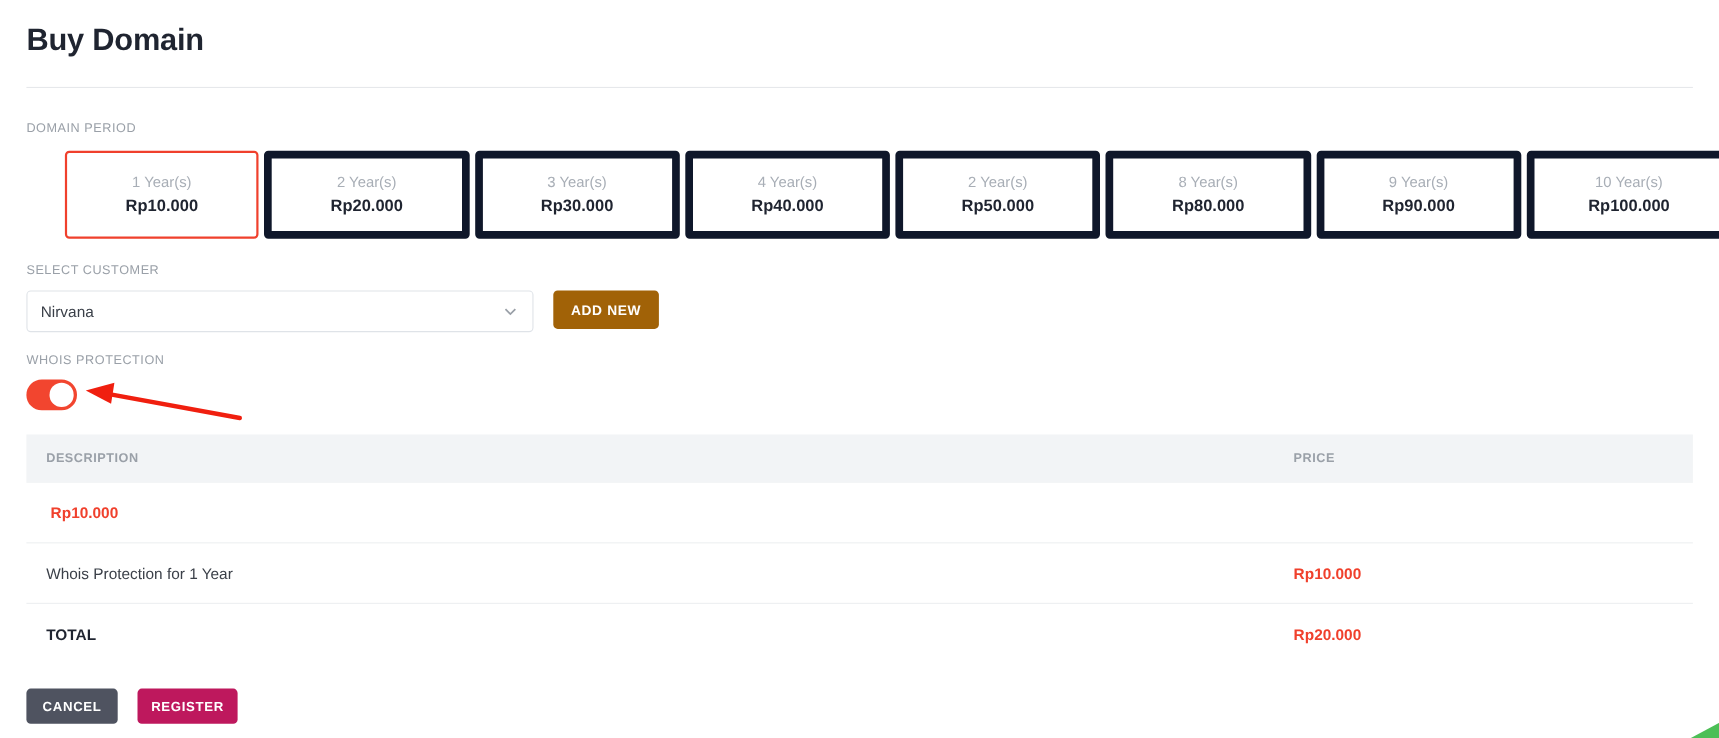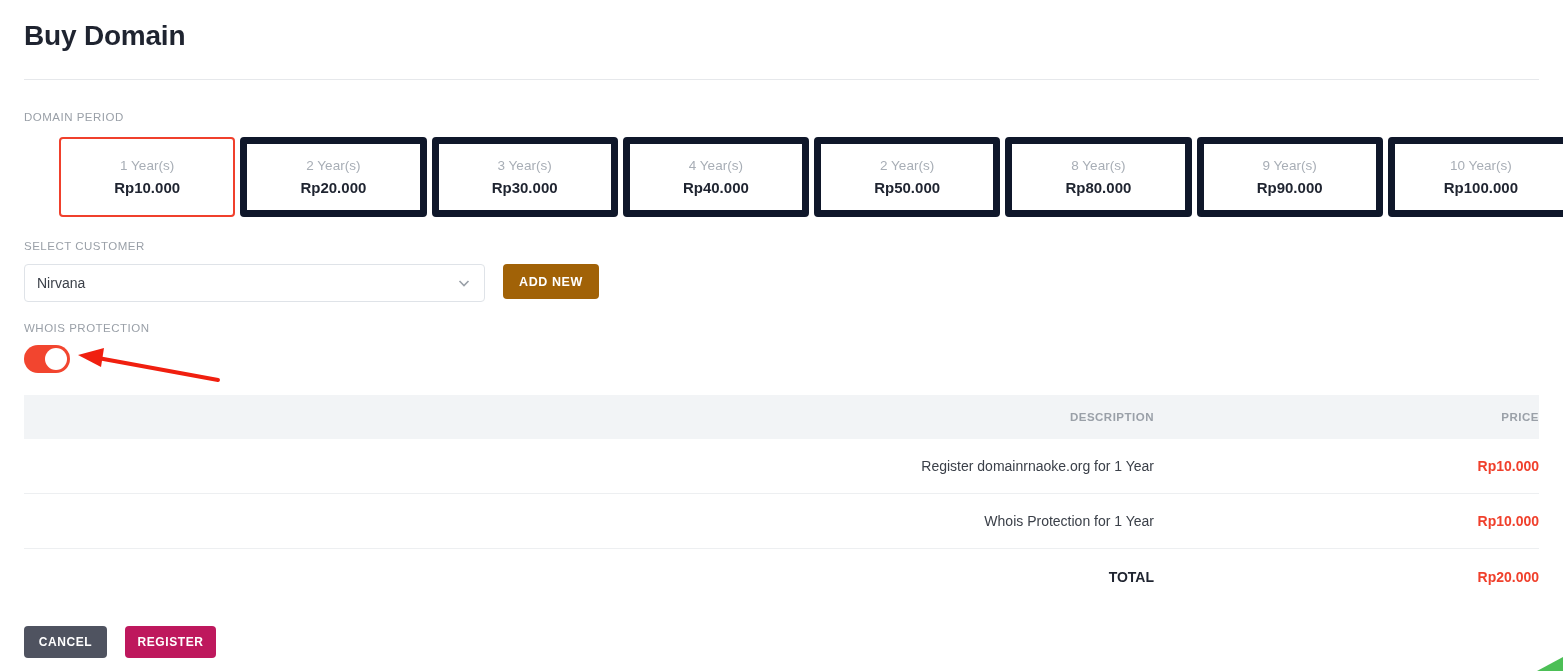--- a/index.html
+++ b/index.html
@@ -166,21 +166,20 @@
     height: 50px;
     pointer-events: none;
   }
 
   
   .summary-table {
     position: absolute;
     left: 24px;
     top: 395px;
     width: 1515px;
-    text-align: right;
   }
   .tbl-row {
     display: flex;
     align-items: center;
     width: 100%;
   }
   .tbl-head {
     height: 44px;
     background: #f2f4f6;
   }
@@ -315,21 +314,20 @@
     </svg>
   </div>
 
   <div class="summary-table">
     <div class="tbl-row tbl-head">
       <div class="col-desc th">DESCRIPTION</div>
       <div class="col-price th">PRICE</div>
     </div>
     <div id="summary-rows">
         <div class="tbl-row tbl-body-row">
-          <div class="col-desc td-desc">Register domainrnaoke.org for 1 Year</div>
           <div class="col-price td-price">Rp10.000</div>
         </div>
         <div class="tbl-row tbl-body-row">
           <div class="col-desc td-desc">Whois Protection for 1 Year</div>
           <div class="col-price td-price">Rp10.000</div>
         </div>
       </div>
     <div class="tbl-row tbl-body-row" style="border-bottom:none;">
       <div class="col-desc td-total">TOTAL</div>
       <div class="col-price td-price">Rp20.000</div>

